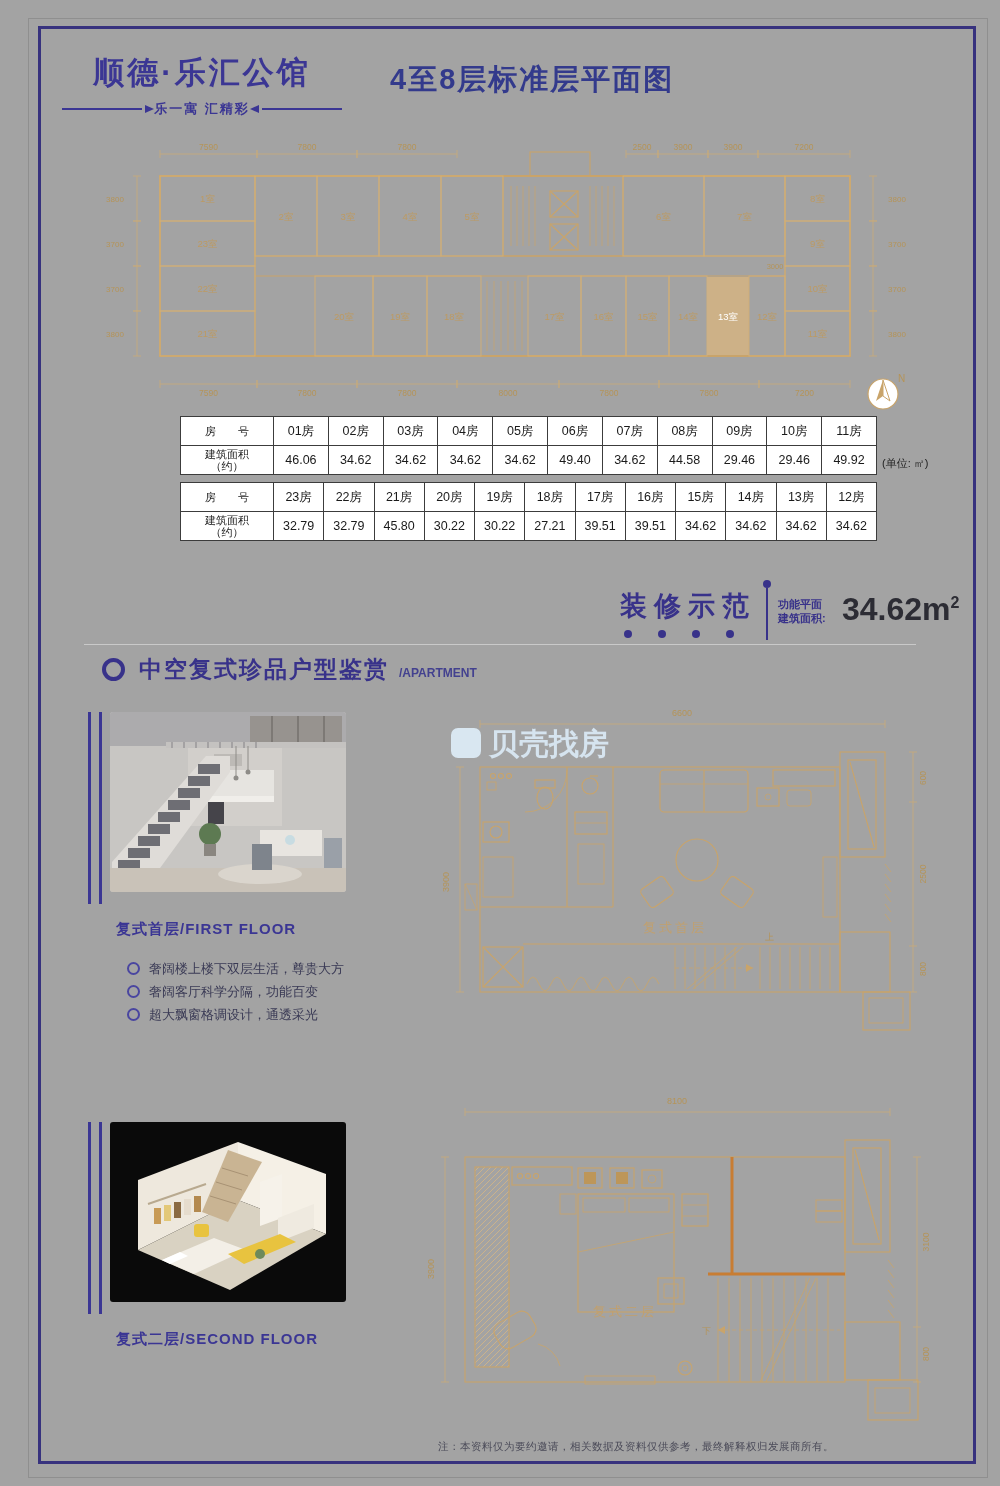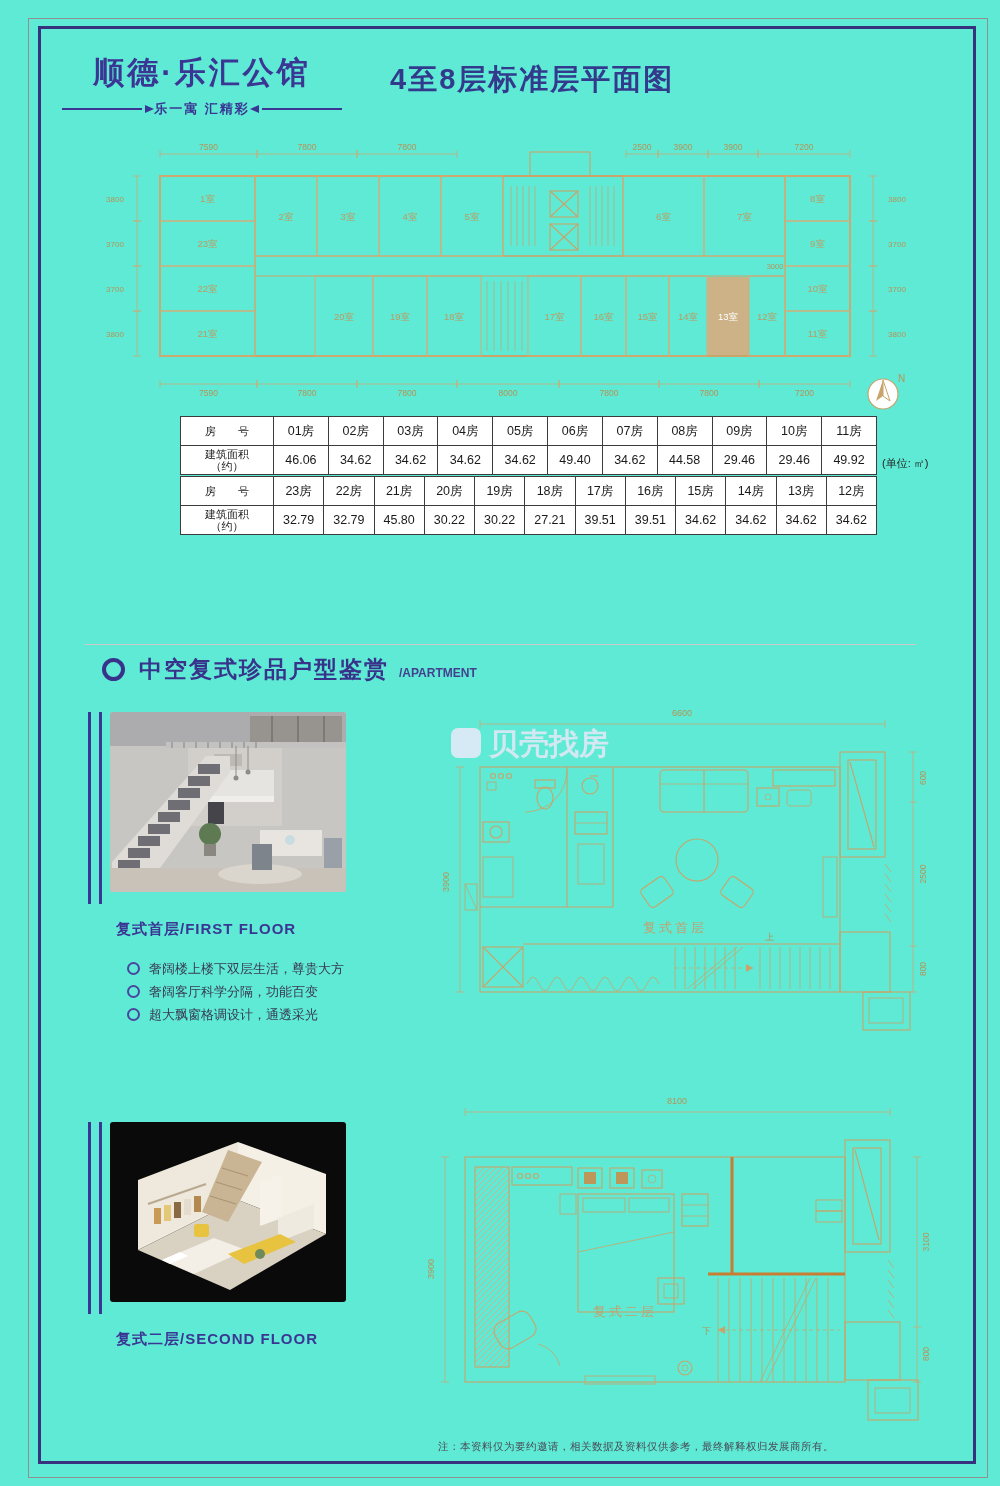--- a/index.html
+++ b/index.html
@@ -1,33 +1,33 @@
 <!DOCTYPE html>
 <html><head>
 <meta charset="utf-8">
 <style>
   html,body{margin:0;padding:0;background:#fff;}
-  .page{position:relative;width:1000px;height:1486px;background:#5eead4;overflow:hidden;
+  .page{position:relative;width:1000px;height:1486px;background:#a3a3a3;overflow:hidden;
         font-family:"Liberation Sans","DejaVu Sans",sans-serif;}
   .frame-gray{position:absolute;left:28px;top:18px;right:12px;bottom:8px;border:1px solid #8f8f8f;}
   .frame-purple{position:absolute;left:38px;top:26px;right:24px;bottom:22px;border:3px solid #37327e;}
   
   .logo{position:absolute;left:62px;top:52px;width:280px;text-align:center;color:#3b3694;}
   .logo-main{font-size:31px;font-weight:bold;letter-spacing:3px;}
   .logo-sub{display:flex;align-items:center;margin-top:6px;color:#3b3694;}
   .logo-sub .ln{flex:1;height:2px;background:#3b3694;}
   .logo-sub .txt{font-size:13px;font-weight:bold;margin:0 0;letter-spacing:2px;white-space:nowrap;}
   .tri-r{width:0;height:0;border-top:4px solid transparent;border-bottom:4px solid transparent;border-left:9px solid #3b3694;margin-left:3px;}
   .tri-l{width:0;height:0;border-top:4px solid transparent;border-bottom:4px solid transparent;border-right:9px solid #3b3694;margin-right:3px;}
   .main-title{position:absolute;left:390px;top:60px;font-size:29px;font-weight:bold;color:#333a8c;letter-spacing:2px;}
   
   .master{position:absolute;left:85px;top:116px;width:840px;height:310px;}
   
   #tables{position:absolute;left:180px;top:416px;}
-  table.rm{border-collapse:collapse;table-layout:fixed;width:697px;margin-bottom:1px;background:#fff;}
+  table.rm{border-collapse:collapse;table-layout:fixed;width:697px;margin-bottom:7px;background:#fff;}
   table.rm th,table.rm td{border:1.4px solid #3c3c3c;height:28px;text-align:center;vertical-align:middle;
       font-size:12.5px;color:#1a1a1a;font-weight:normal;padding:0;}
   table.rm th.hcol{width:92px;font-size:11px;white-space:pre-line;line-height:12px;}
   .unit-note{position:absolute;left:882px;top:456px;font-size:11px;color:#222;}
   
   .decor{position:absolute;left:620px;top:588px;width:350px;height:64px;color:#38328a;}
   .decor-title{font-size:27px;font-weight:bold;letter-spacing:7px;}
   .decor-dots{display:flex;gap:26px;margin-top:6px;padding-left:4px;}
   .dot{width:8px;height:8px;border-radius:50%;background:#38328a;}
   .decor-vline{position:absolute;left:146px;top:0;width:2px;height:52px;background:#38328a;}
@@ -322,20 +322,36 @@
             <td>34.62</td>
             <td>34.62</td>
             <td>34.62</td>
             <td>34.62</td>
           </tr>
         </tbody>
       </table>
     </div>
   <div class="unit-note">(单位: ㎡)</div>
 
+  <div class="decor">
+    <div class="decor-title">装修示范</div>
+    <div class="decor-dots">
+      <span class="dot"></span>
+        <span class="dot"></span>
+        <span class="dot"></span>
+        <span class="dot"></span>
+    </div>
+    <div class="decor-vline"></div>
+    <span class="dot decor-topdot"></span>
+    <div class="decor-right">
+      <div>功能平面</div>
+      <div>建筑面积:</div>
+    </div>
+    <div class="decor-num"><span>34.62m</span><sup>2</sup></div>
+  </div>
 
   <div class="section-divider"></div>
 
   <div class="section-h">
     <span class="circle-ic"></span>
     <h2>中空复式珍品户型鉴赏</h2>
     <span class="sub">/APARTMENT</span>
   </div>
 
   <div class="bars" style="left:88px;top:712px;"></div>

